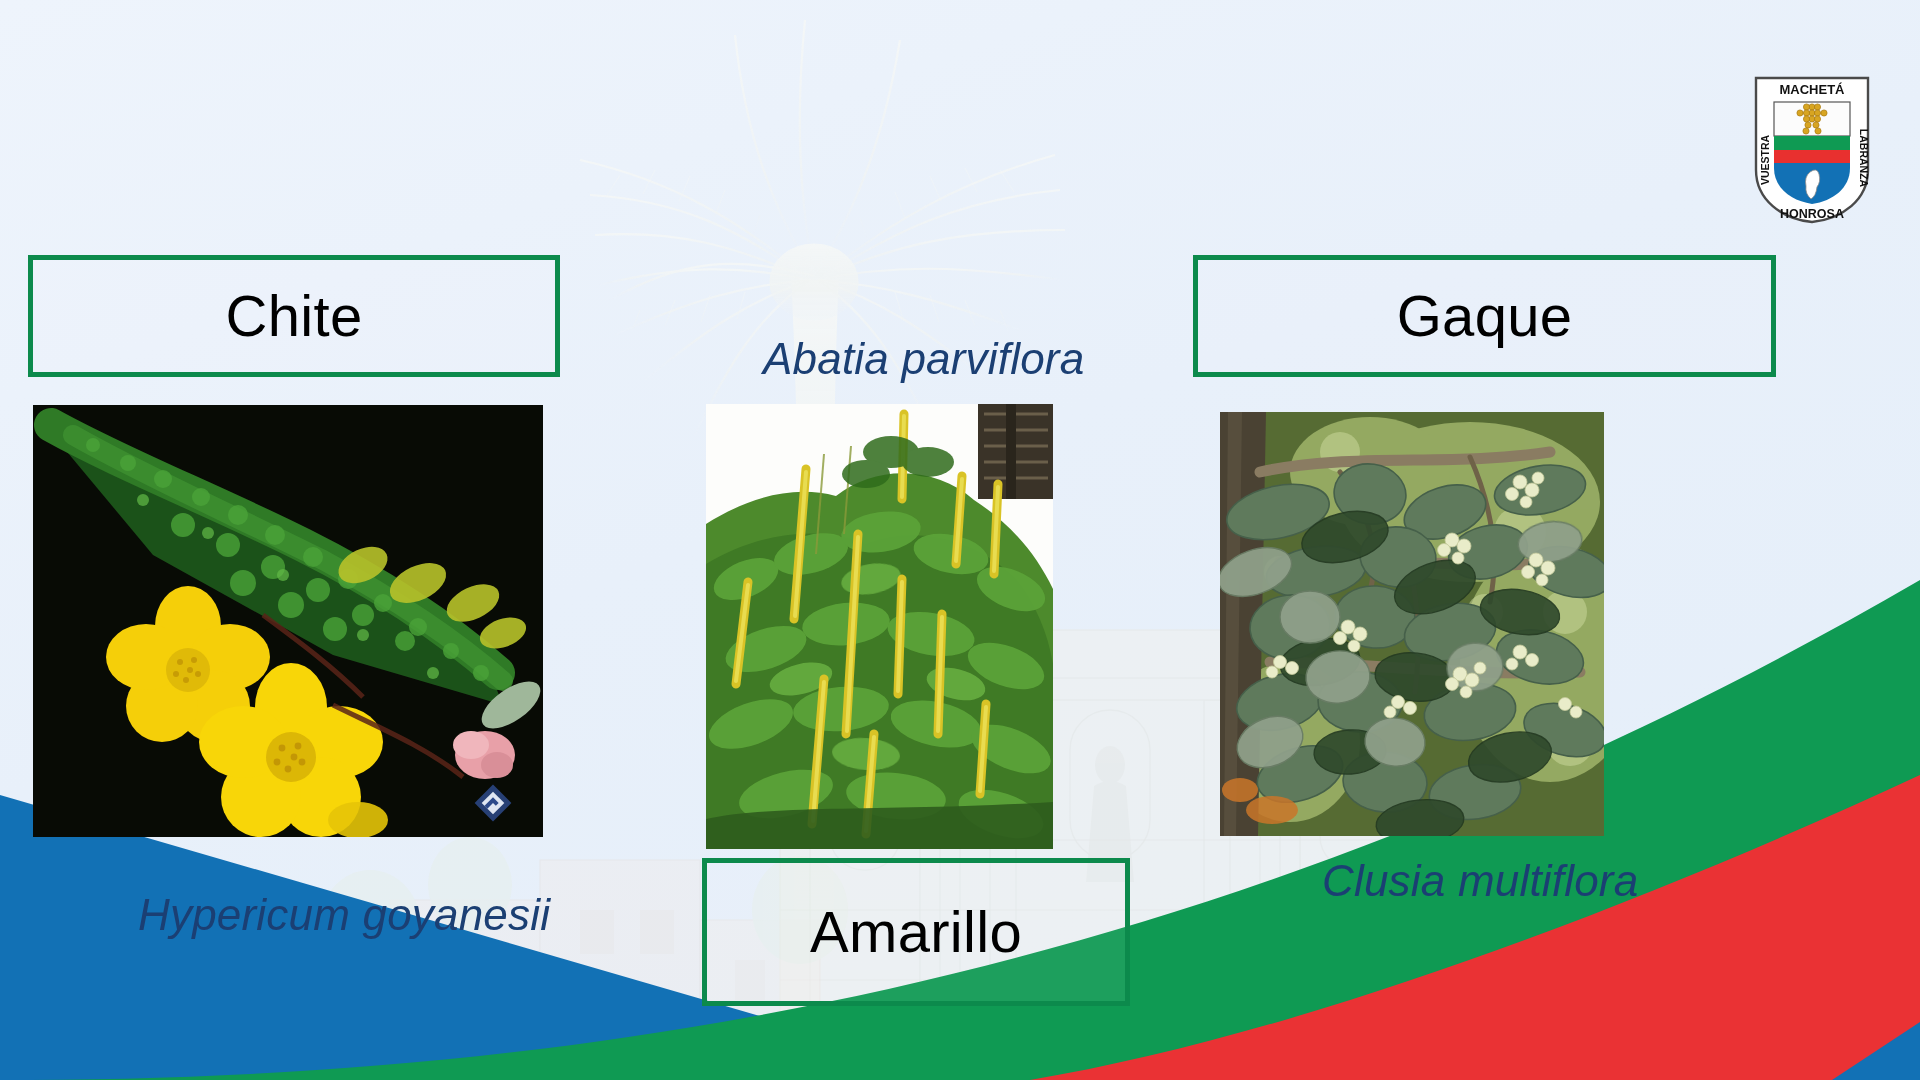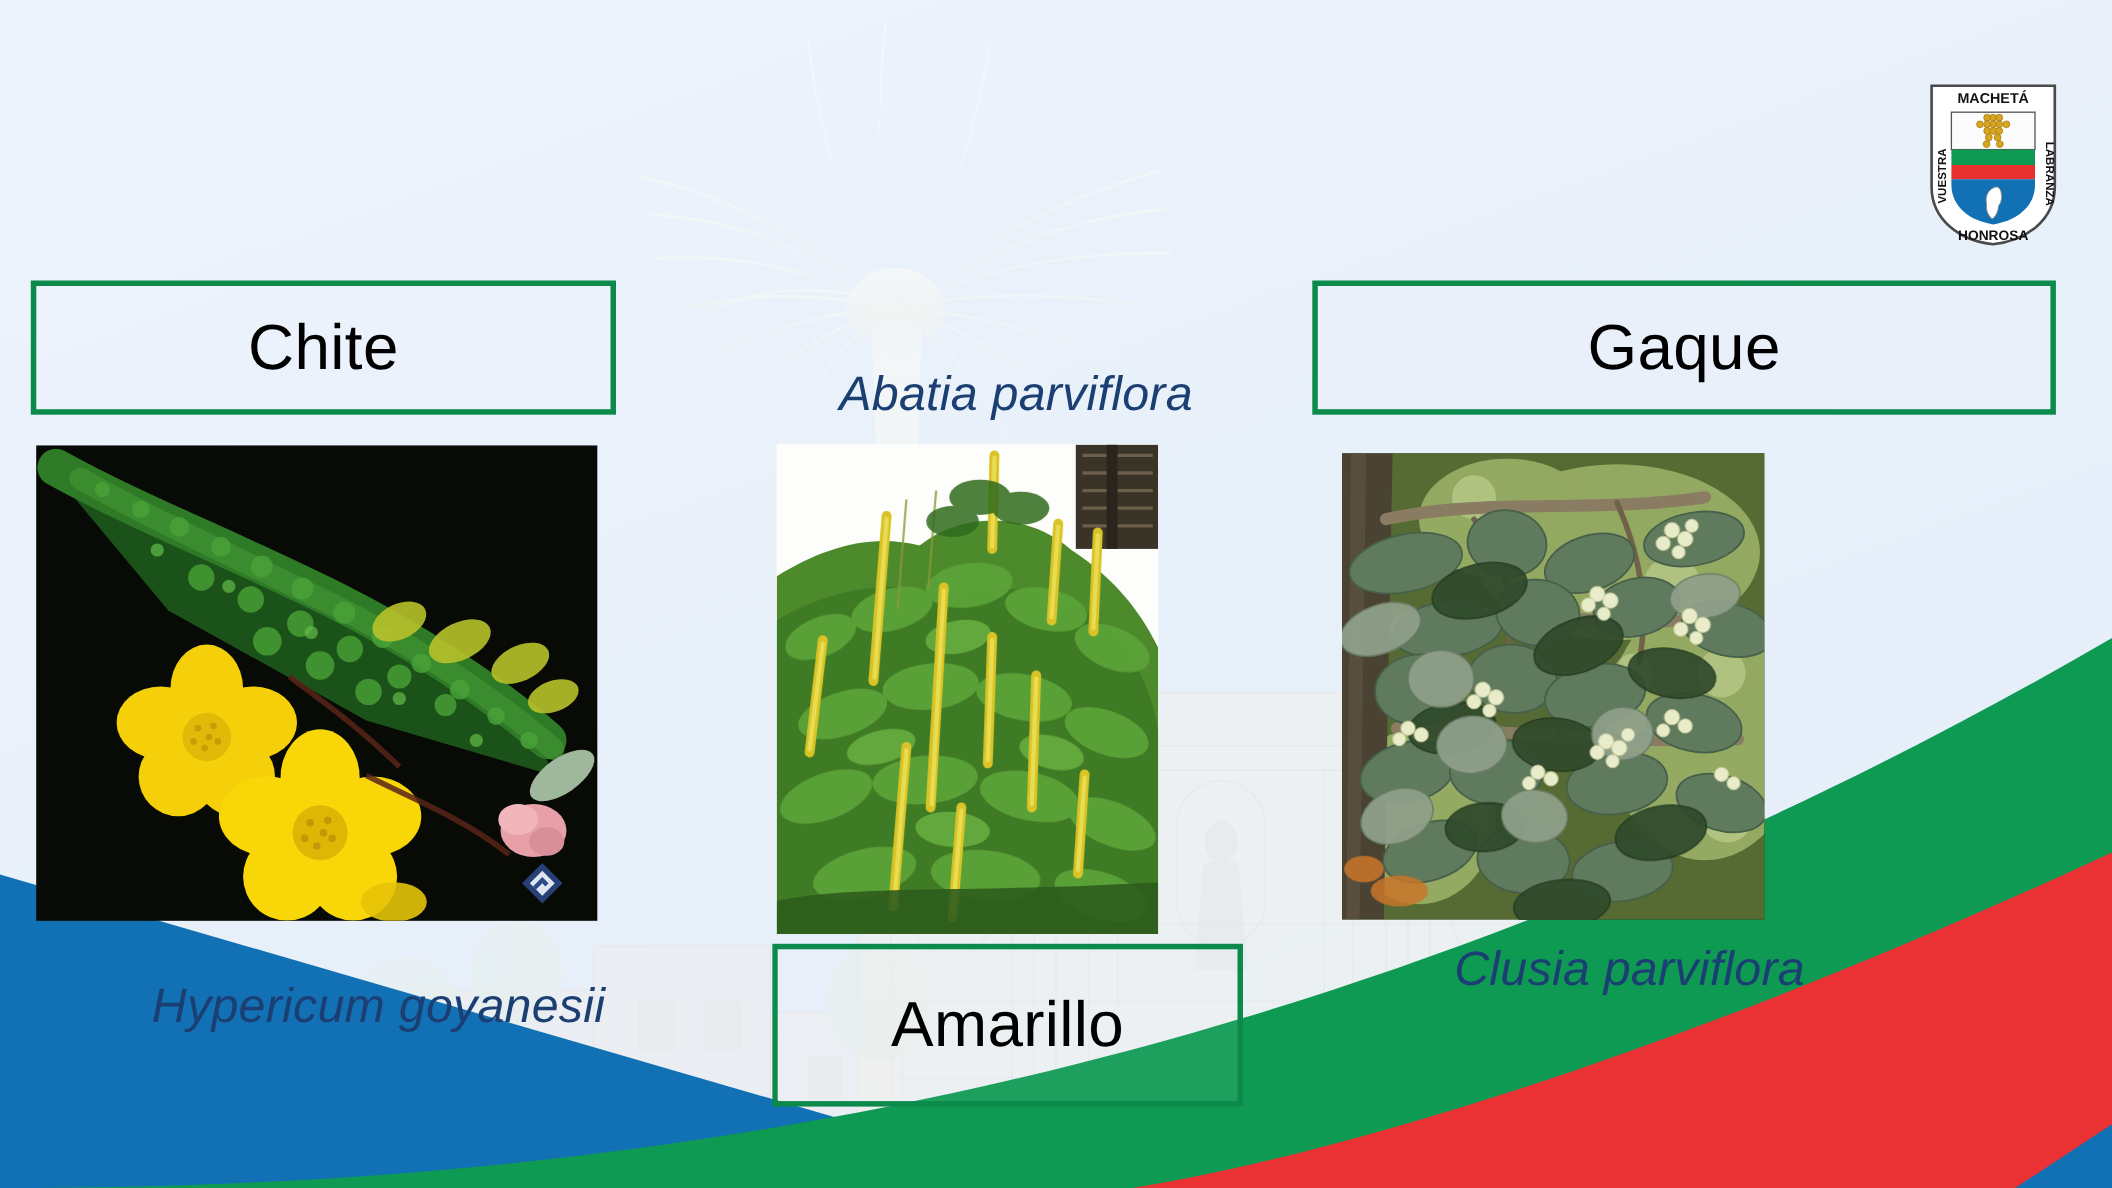--- a/index.html
+++ b/index.html
@@ -34,21 +34,21 @@
   .label-box {
     position:absolute;
     border:5px solid #0c8a4c;
     background:rgba(255,255,255,0.06);
     display:flex; align-items:center; justify-content:center;
     color:#000;
     font-weight:400;
     letter-spacing:.3px;
   }
   #box-chite   { left:28px;  top:255px; width:532px; height:122px; }
-  #box-gaque   { left:1193px;top:255px; width:676px; height:122px; }
+  #box-gaque   { left:1193px;top:255px; width:583px; height:122px; }
   #box-amarillo{ left:702px; top:858px; width:428px; height:148px; }
   .label-text { font-size:58px; line-height:1; }
 
   
   .photo { position:absolute; overflow:hidden; background:#111; }
   #photo-chite    { left:33px;  top:405px;  width:510px; height:432px; background:#0a0d06; }
   #photo-amarillo { left:706px; top:404px;  width:347px; height:445px; background:#fdfdfc; }
   #photo-gaque    { left:1220px;top:412px;  width:384px; height:424px; background:#3d4a22; }
 
   
@@ -557,15 +557,15 @@
         </g>
       </g>
 
       <g fill="#c9762a" opacity=".85">
         <ellipse cx="52" cy="398" rx="26" ry="14"></ellipse>
         <ellipse cx="20" cy="378" rx="18" ry="12"></ellipse>
       </g>
     </svg>
   </div>
 
-  <div class="sci-name" id="sci-clusia">Clusia parviflora</div>
+  <div class="sci-name" id="sci-clusia">Clusia multiflora</div>
 
 </div>
 
 </body></html>

